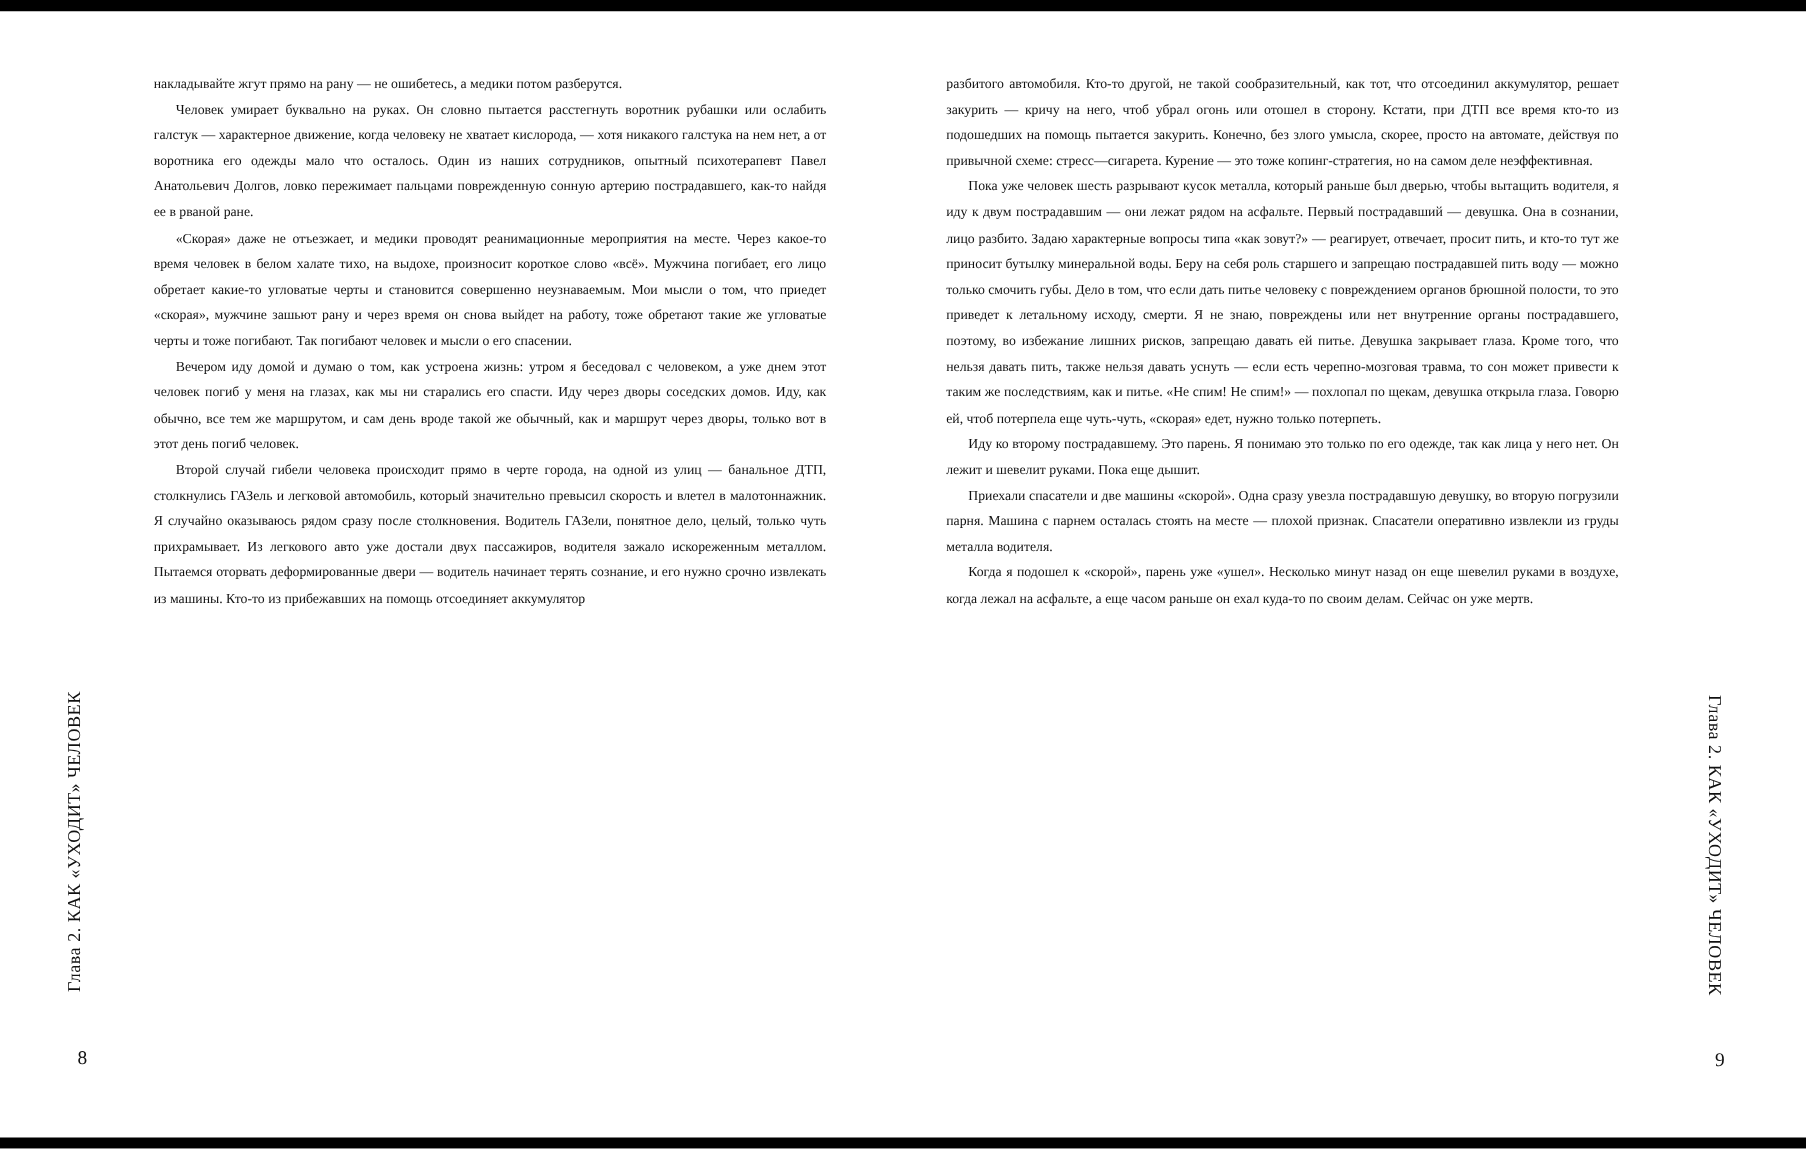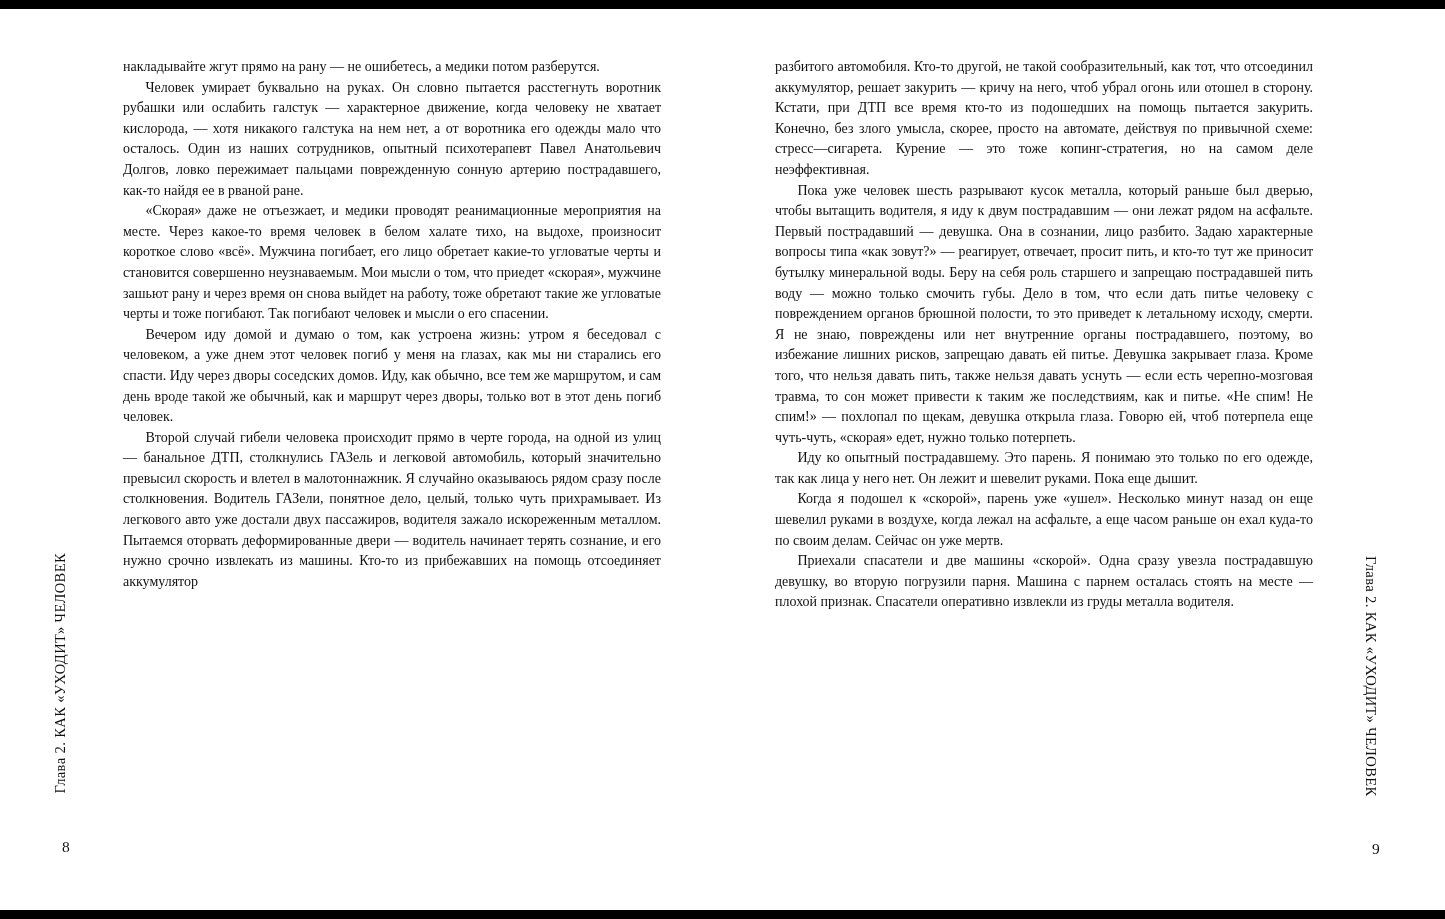--- a/index.html
+++ b/index.html
@@ -23,28 +23,28 @@
     height: 9px;
     background: #000000;
   }
   .edge-bar.top { top: 0; }
   .edge-bar.bottom { bottom: 0; }
 
   .text-column {
     position: absolute;
     top: 57px;
     width: 538px;
-    font-size: 14px;
+    font-size: 11px;
     line-height: 20.6px;
     text-align: justify;
     hyphens: auto;
     -webkit-hyphens: auto;
   }
   .text-column.left  { left: 123px; }
-  .text-column.right { left: 775px; }
+  .text-column.right { left: 757px; }
 
   .text-column p {
     margin: 0;
     text-indent: 1.6em;
   }
   .text-column p.no-indent {
     text-indent: 0;
   }
   .text-column p b {
     font-weight: bold;
@@ -92,23 +92,23 @@
       <p>«Скорая» даже не отъезжает, и медики проводят реанимационные мероприятия на месте. Через какое-то время человек в белом халате тихо, на выдохе, произносит короткое слово «всё». Мужчина погибает, его лицо обретает какие-то угловатые черты и становится совершенно неузнаваемым. Мои мысли о том, что приедет «скорая», мужчине зашьют рану и через время он снова выйдет на работу, тоже обретают такие же угловатые черты и тоже погибают. Так погибают человек и мысли о его спасении.</p>
       <p>Вечером иду домой и думаю о том, как устроена жизнь: утром я беседовал с человеком, а уже днем этот человек погиб у меня на глазах, как мы ни старались его спасти. Иду через дворы соседских домов. Иду, как обычно, все тем же маршрутом, и сам день вроде такой же обычный, как и маршрут через дворы, только вот в этот день погиб человек.</p>
       <p>Второй случай гибели человека происходит прямо в черте города, на одной из улиц — банальное ДТП, столкнулись ГАЗель и легковой автомобиль, который значительно превысил скорость и влетел в малотоннажник. Я случайно оказываюсь рядом сразу после столкновения. Водитель ГАЗели, понятное дело, целый, только чуть прихрамывает. Из легкового авто уже достали двух пассажиров, водителя зажало искореженным металлом. Пытаемся оторвать деформированные двери — водитель начинает терять сознание, и его нужно срочно извлекать из машины. Кто-то из прибежавших на помощь отсоединяет аккумулятор</p>
     </div>
 
   <div class="page-number left">8</div>
 
   <div class="text-column right">
       <p class="no-indent">разбитого автомобиля. Кто-то другой, не такой сообразительный, как тот, что отсоединил аккумулятор, решает закурить — кричу на него, чтоб убрал огонь или отошел в сторону. Кстати, при ДТП все время кто-то из подошедших на помощь пытается закурить. Конечно, без злого умысла, скорее, просто на автомате, действуя по привычной схеме: стресс—сигарета. Курение — это тоже копинг-стратегия, но на самом деле неэффективная.</p>
       <p>Пока уже человек шесть разрывают кусок металла, который раньше был дверью, чтобы вытащить водителя, я иду к двум пострадавшим — они лежат рядом на асфальте. Первый пострадавший — девушка. Она в сознании, лицо разбито. Задаю характерные вопросы типа «как зовут?» — реагирует, отвечает, просит пить, и кто-то тут же приносит бутылку минеральной воды. Беру на себя роль старшего и запрещаю пострадавшей пить воду — можно только смочить губы. Дело в том, что если дать питье человеку с повреждением органов брюшной полости, то это приведет к летальному исходу, смерти. Я не знаю, повреждены или нет внутренние органы пострадавшего, поэтому, во избежание лишних рисков, запрещаю давать ей питье. Девушка закрывает глаза. Кроме того, что нельзя давать пить, также нельзя давать уснуть — если есть черепно-мозговая травма, то сон может привести к таким же последствиям, как и питье. «Не спим! Не спим!» — похлопал по щекам, девушка открыла глаза. Говорю ей, чтоб потерпела еще чуть-чуть, «скорая» едет, нужно только потерпеть.</p>
-      <p>Иду ко опытный пострадавшему. Это парень. Я понимаю это только по его одежде, так как лица у него нет. Он лежит и шевелит руками. Пока еще дышит.</p>
+      <p>Иду ко второму пострадавшему. Это парень. Я понимаю это только по его одежде, так как лица у него нет. Он лежит и шевелит руками. Пока еще дышит.</p>
+      <p>Приехали спасатели и две машины «скорой». Одна сразу увезла пострадавшую девушку, во вторую погрузили парня. Машина с парнем осталась стоять на месте — плохой признак. Спасатели оперативно извлекли из груды металла водителя.</p>
       <p>Когда я подошел к «скорой», парень уже «ушел». Несколько минут назад он еще шевелил руками в воздухе, когда лежал на асфальте, а еще часом раньше он ехал куда-то по своим делам. Сейчас он уже мертв.</p>
-      <p>Приехали спасатели и две машины «скорой». Одна сразу увезла пострадавшую девушку, во вторую погрузили парня. Машина с парнем осталась стоять на месте — плохой признак. Спасатели оперативно извлекли из груды металла водителя.</p>
     </div>
 
   <div class="margin-title right">Глава 2. КАК «УХОДИТ» ЧЕЛОВЕК</div>
 
   <div class="page-number right">9</div>
 
   <div class="edge-bar bottom"></div>
 
 </div>
 

